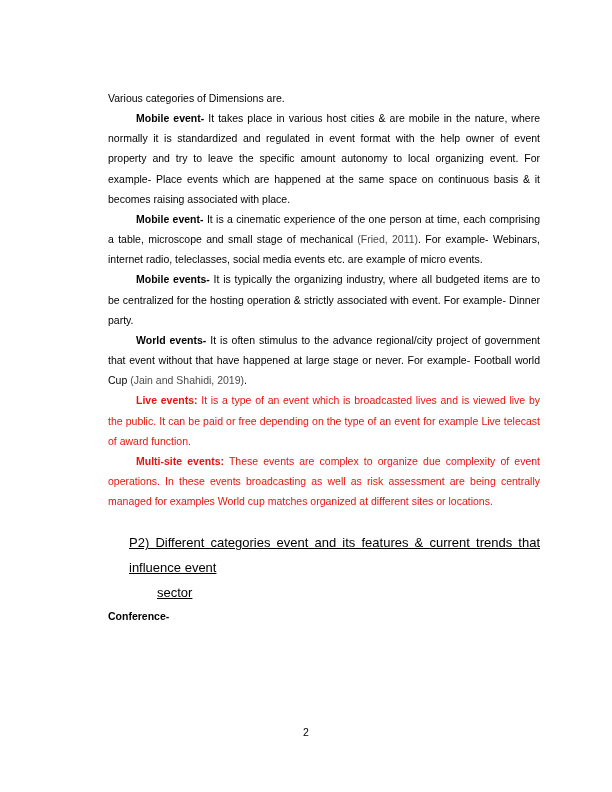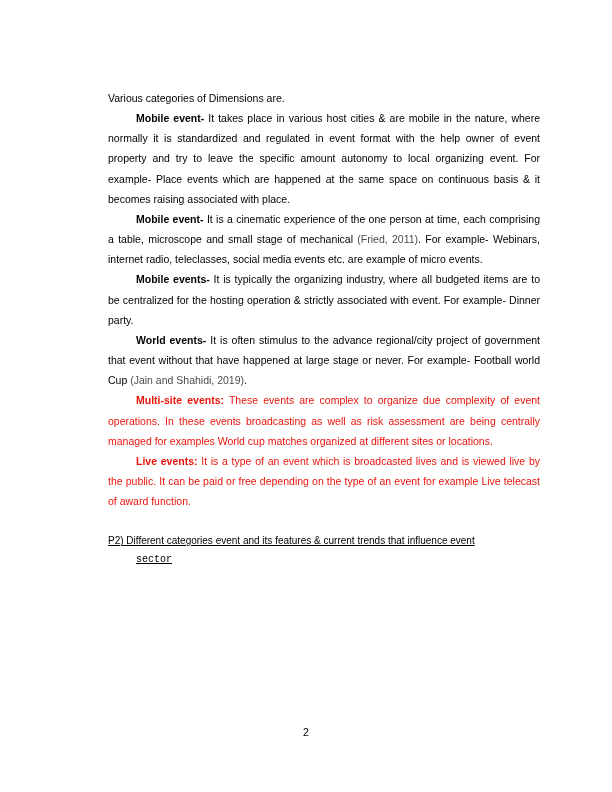--- a/index.html
+++ b/index.html
@@ -45,30 +45,30 @@
     color: #e8140c;
     font-weight: bold;
   }
   .cite {
     color: #4b4b4b;
   }
   .heading-block {
     margin-top: 20px;
   }
   .heading {
-    font-size: 10px;
+    font-size: 13px;
     line-height: 1.92;
     text-decoration: underline;
     text-align: justify;
     color: #000000;
+    margin-left: 21px;
   }
   .heading .second-line {
     display: block;
     padding-left: 28px;
-    font-family: Liberation Mono, monospace;
   }
   .tail-bold {
     font-weight: bold;
     font-size: 10.5px;
     line-height: 1.92;
   }
   .page-number {
     position: absolute;
     left: 0;
     right: 0;
@@ -86,24 +86,25 @@
   <p class="para">Various categories of Dimensions are.</p>
 
   <p class="para indent"><span class="lead">Mobile event-</span><span> It takes place in various host cities &amp; are mobile in the nature, where normally it is standardized and regulated in event format with the help owner of event property and try to leave the specific amount autonomy to local organizing event. For example- Place events which are happened at the same space on continuous basis &amp; it becomes raising associated with place.</span></p>
 
   <p class="para indent"><span class="lead">Mobile event-</span><span> It is a cinematic experience of the one person at time, each comprising a table, microscope and small stage of mechanical </span><span class="cite">(Fried, 2011)</span><span>. For example- Webinars, internet radio, teleclasses, social media events etc. are example of micro events.</span></p>
 
   <p class="para indent"><span class="lead">Mobile events-</span><span> It is typically the organizing industry, where all budgeted items are to be centralized for the hosting operation &amp; strictly associated with event. For example- Dinner party.</span></p>
 
   <p class="para indent"><span class="lead">World events-</span><span> It is often stimulus to the advance regional/city project of government that event without that have happened at large stage or never. For example- Football world Cup </span><span class="cite">(Jain and Shahidi, 2019)</span><span>.</span></p>
 
+  <p class="para indent red"><span class="lead">Live events:</span><span> It is a type of an event which is broadcasted lives and is viewed live by the public. It can be paid or free depending on the type of an event for example Live telecast of award function.</span></p>
+
   <p class="para indent red"><span class="lead">Multi-site events:</span><span> These events are complex to organize due complexity of event operations. In these events broadcasting as well as risk assessment are being centrally managed for examples World cup matches organized at different sites or locations.</span></p>
-
-  <p class="para indent red"><span class="lead">Live events:</span><span> It is a type of an event which is broadcasted lives and is viewed live by the public. It can be paid or free depending on the type of an event for example Live telecast of award function.</span></p>
 
   <div class="heading-block">
     <div class="heading"><span>P2) Different categories event and its features &amp; current trends that influence event</span><span class="second-line">sector</span></div>
   </div>
 
 
+  <div class="tail-bold">Conference-</div>
 
   <div class="page-number">2</div>
 </div>
 
 </body></html>

